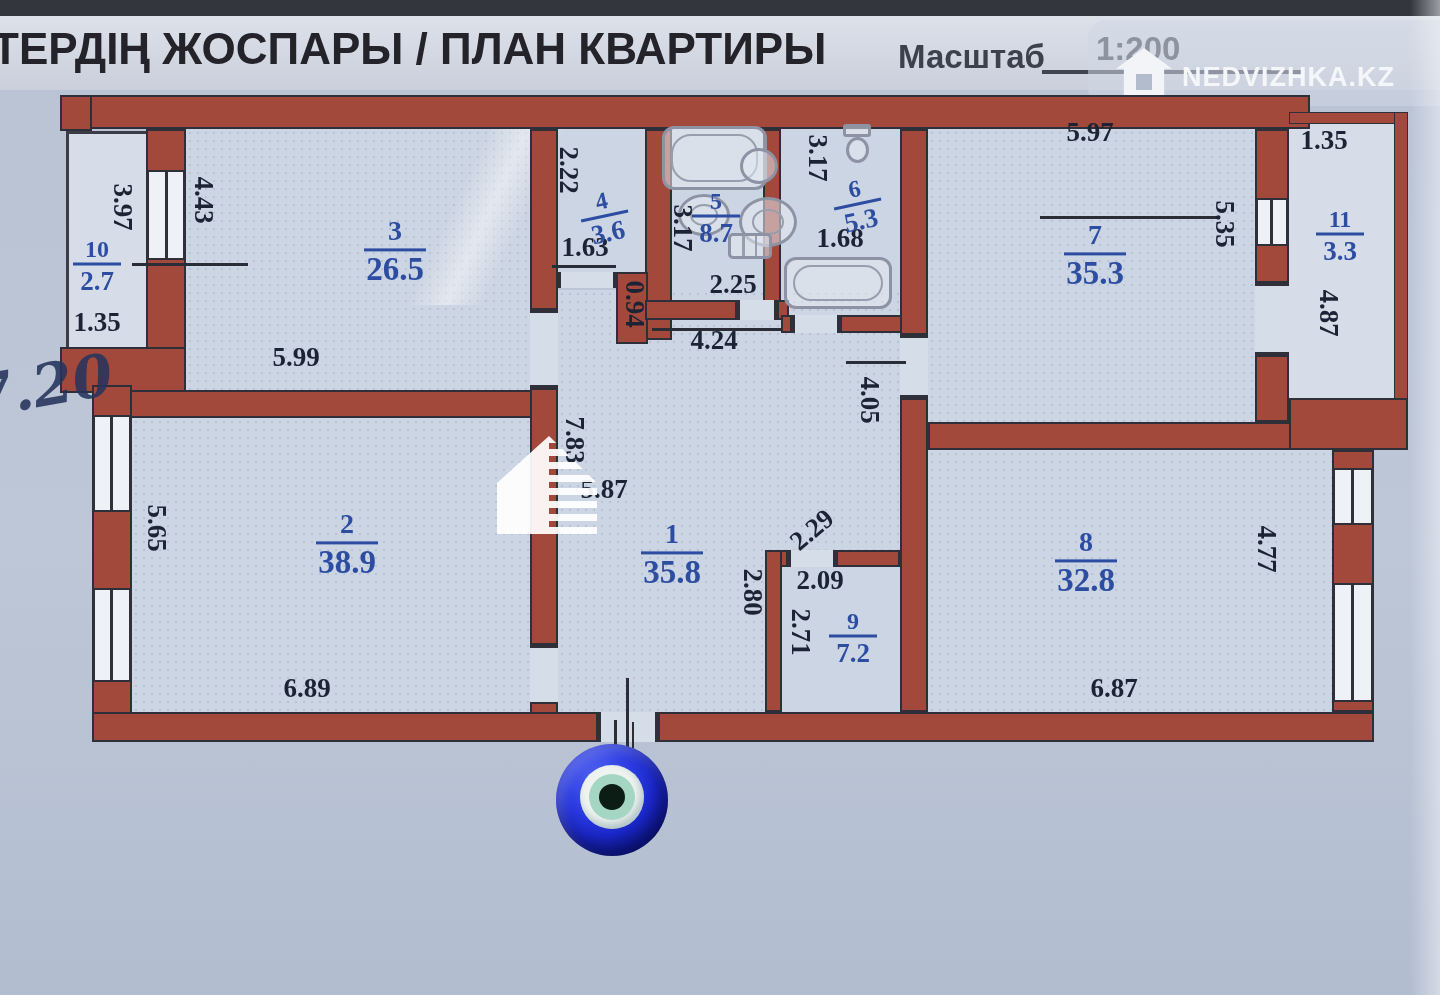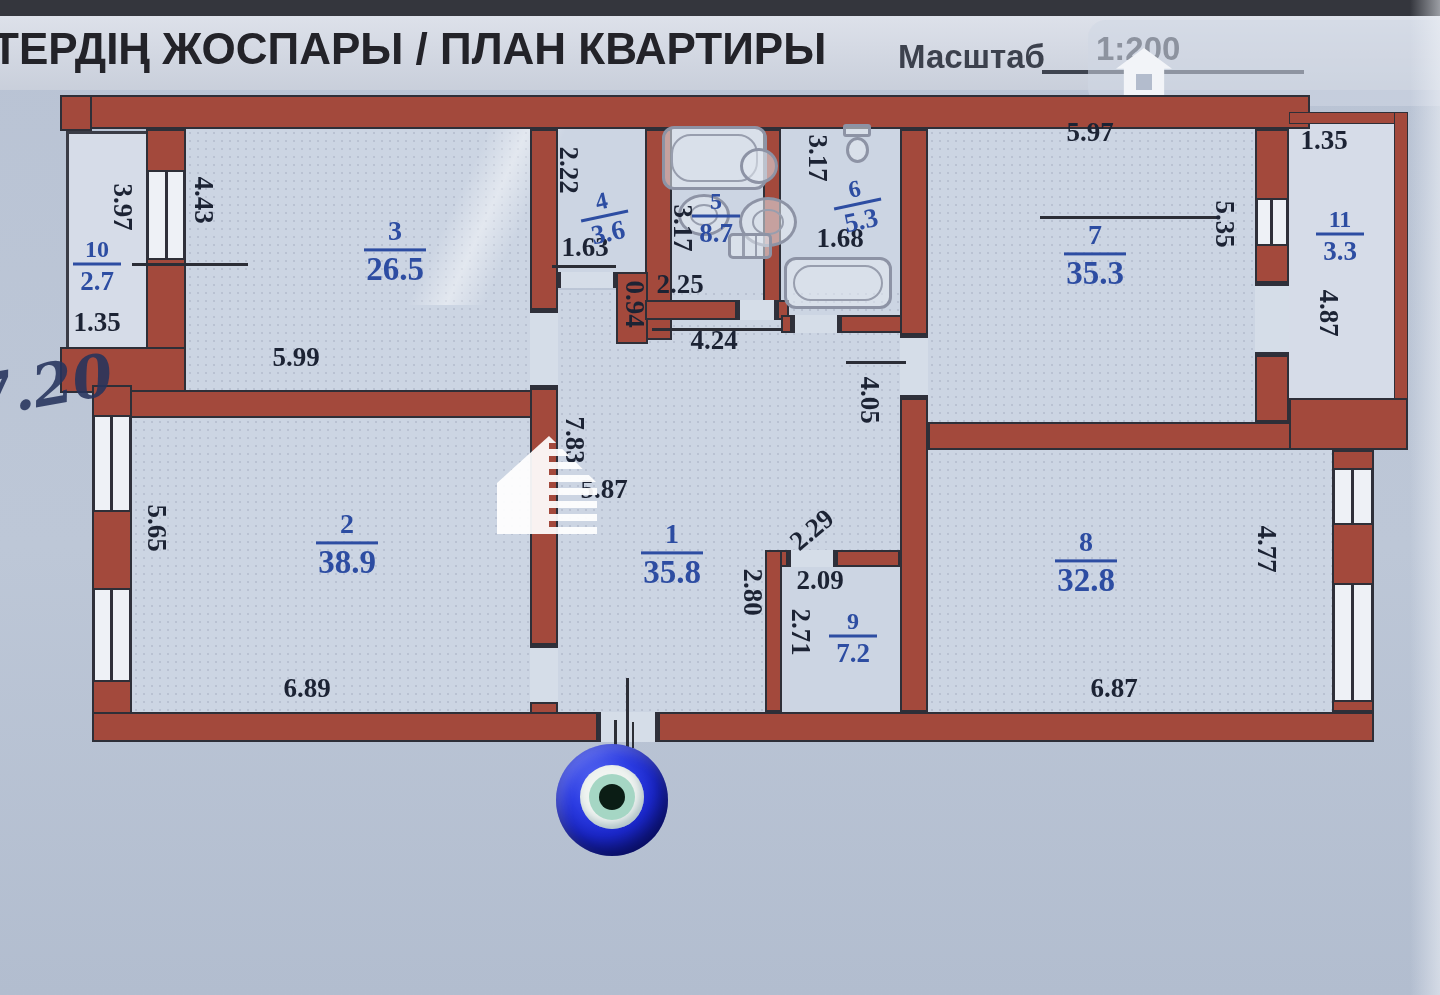--- a/index.html
+++ b/index.html
@@ -98,20 +98,21 @@
 
   <div class="topbar"></div>
   <div class="titlestrip"></div>
   <div class="page-title">ТЕРДІҢ ЖОСПАРЫ / ПЛАН КВАРТИРЫ</div>
   <div class="scale-label">Масштаб</div>
   <div class="scale-line"></div>
   <div class="scale-value">1:200</div>
   <div class="logo-pill"></div>
   <div class="logo-house"></div>
   <div class="logo-house-window"></div>
+  <div class="logo-text">NEDVIZHKA.KZ</div>
 
   <div class="balc" style="left:66px;top:131px;width:80px;height:216px;border:3px solid #3a3c46;border-right:none;"></div>
   <div class="room dots" style="left:186px;top:129px;width:344px;height:261px;"></div>
   <div class="room" style="left:558px;top:129px;width:87px;height:143px;"></div>
   <div class="room" style="left:672px;top:129px;width:91px;height:171px;"></div>
   <div class="room" style="left:781px;top:129px;width:119px;height:186px;"></div>
   <div class="room dots" style="left:928px;top:129px;width:327px;height:293px;"></div>
   <div class="room dots" style="left:558px;top:290px;width:342px;height:422px;"></div>
   <div class="room dots" style="left:132px;top:418px;width:398px;height:294px;"></div>
   <div class="room" style="left:782px;top:567px;width:118px;height:145px;"></div>
@@ -198,21 +199,21 @@
   <div class="dim v" style="left:122px;top:207px;">3.97</div>
   <div class="dim v" style="left:203px;top:200px;">4.43</div>
   <div class="dim" style="left:97px;top:322px;">1.35</div>
   <div class="dim" style="left:296px;top:357px;">5.99</div>
   <div class="dim v" style="left:156px;top:528px;">5.65</div>
   <div class="dim" style="left:307px;top:688px;">6.89</div>
   <div class="dim v" style="left:568px;top:170px;">2.22</div>
   <div class="dim" style="left:585px;top:247px;">1.63</div>
   <div class="dim v" style="left:634px;top:304px;">0.94</div>
   <div class="dim v" style="left:682px;top:228px;">3.17</div>
-  <div class="dim" style="left:680px;top:284px;">2.25</div>
+  <div class="dim" style="left:733px;top:284px;">2.25</div>
   <div class="dim" style="left:714px;top:340px;text-align:right;">4.24</div>
   <div class="dim v" style="left:817px;top:158px;">3.17</div>
   <div class="dim" style="left:840px;top:238px;">1.68</div>
   <div class="dim" style="left:1090px;top:132px;">5.97</div>
   <div class="dim v" style="left:1224px;top:224px;">5.35</div>
   <div class="dim" style="left:1324px;top:140px;">1.35</div>
   <div class="dim v" style="left:1328px;top:313px;">4.87</div>
   <div class="dim v" style="left:869px;top:400px;">4.05</div>
   <div class="dim s40" style="left:812px;top:530px;">2.29</div>
   <div class="dim" style="left:820px;top:580px;">2.09</div>

